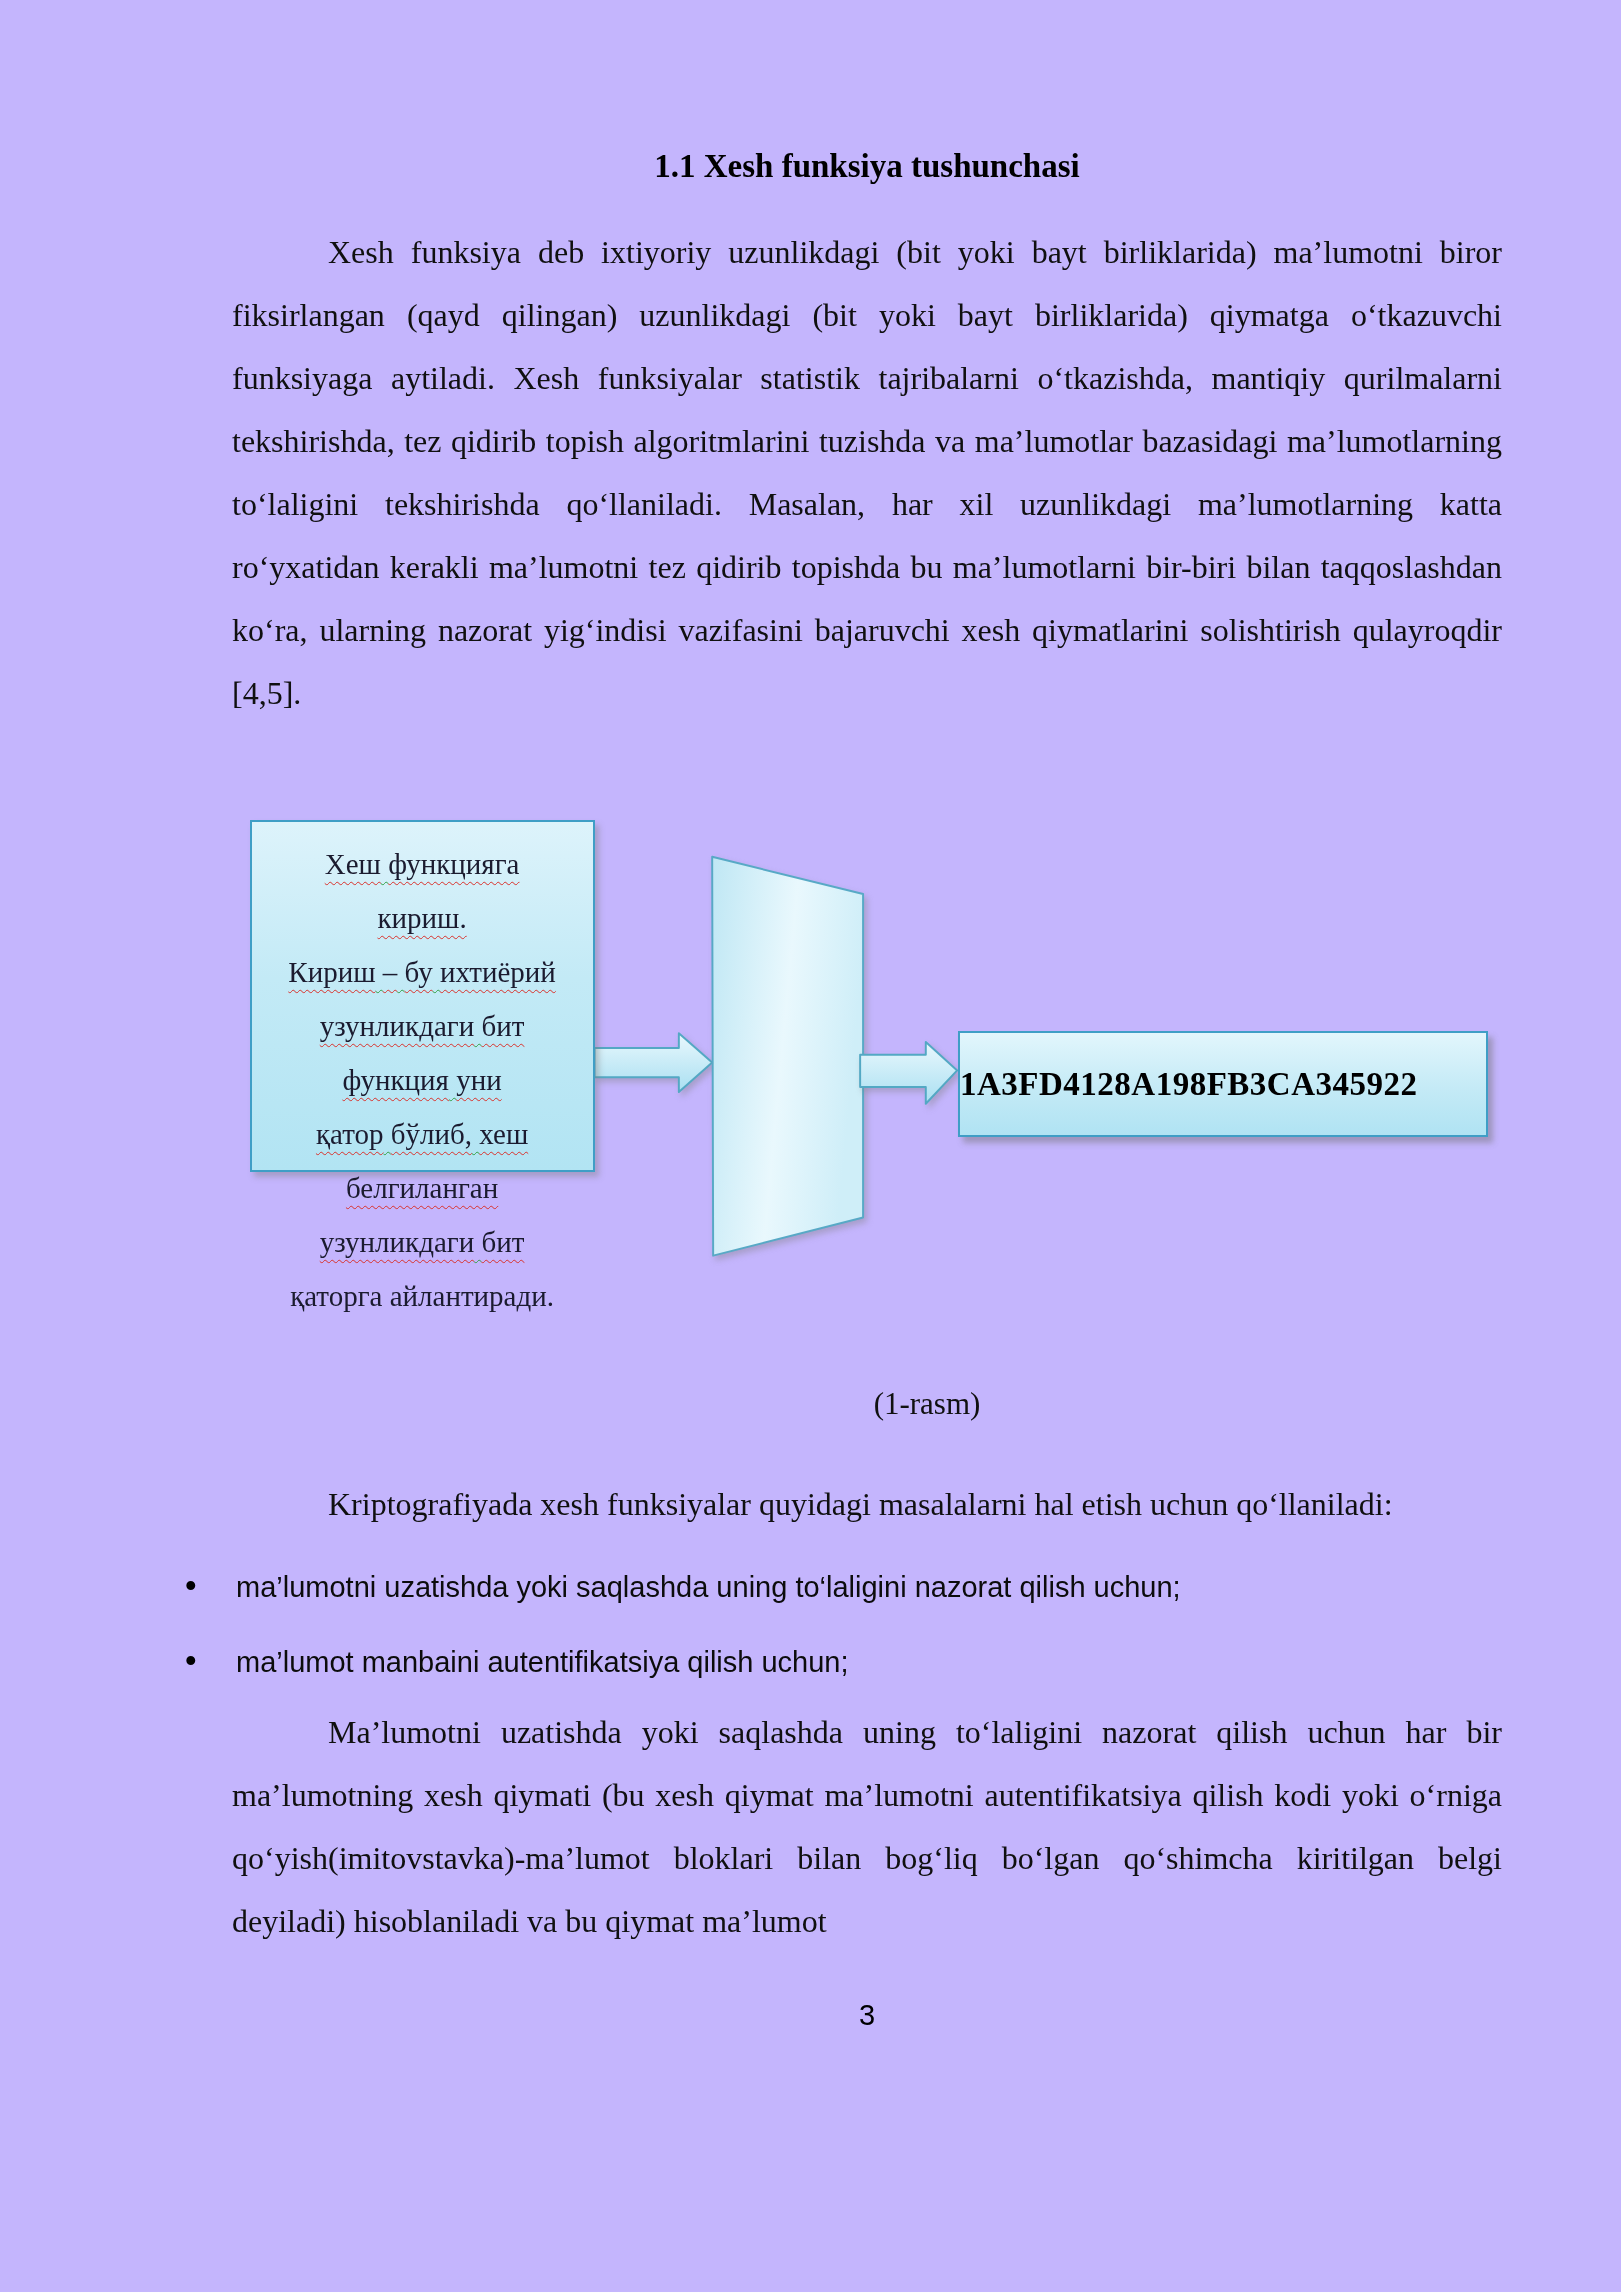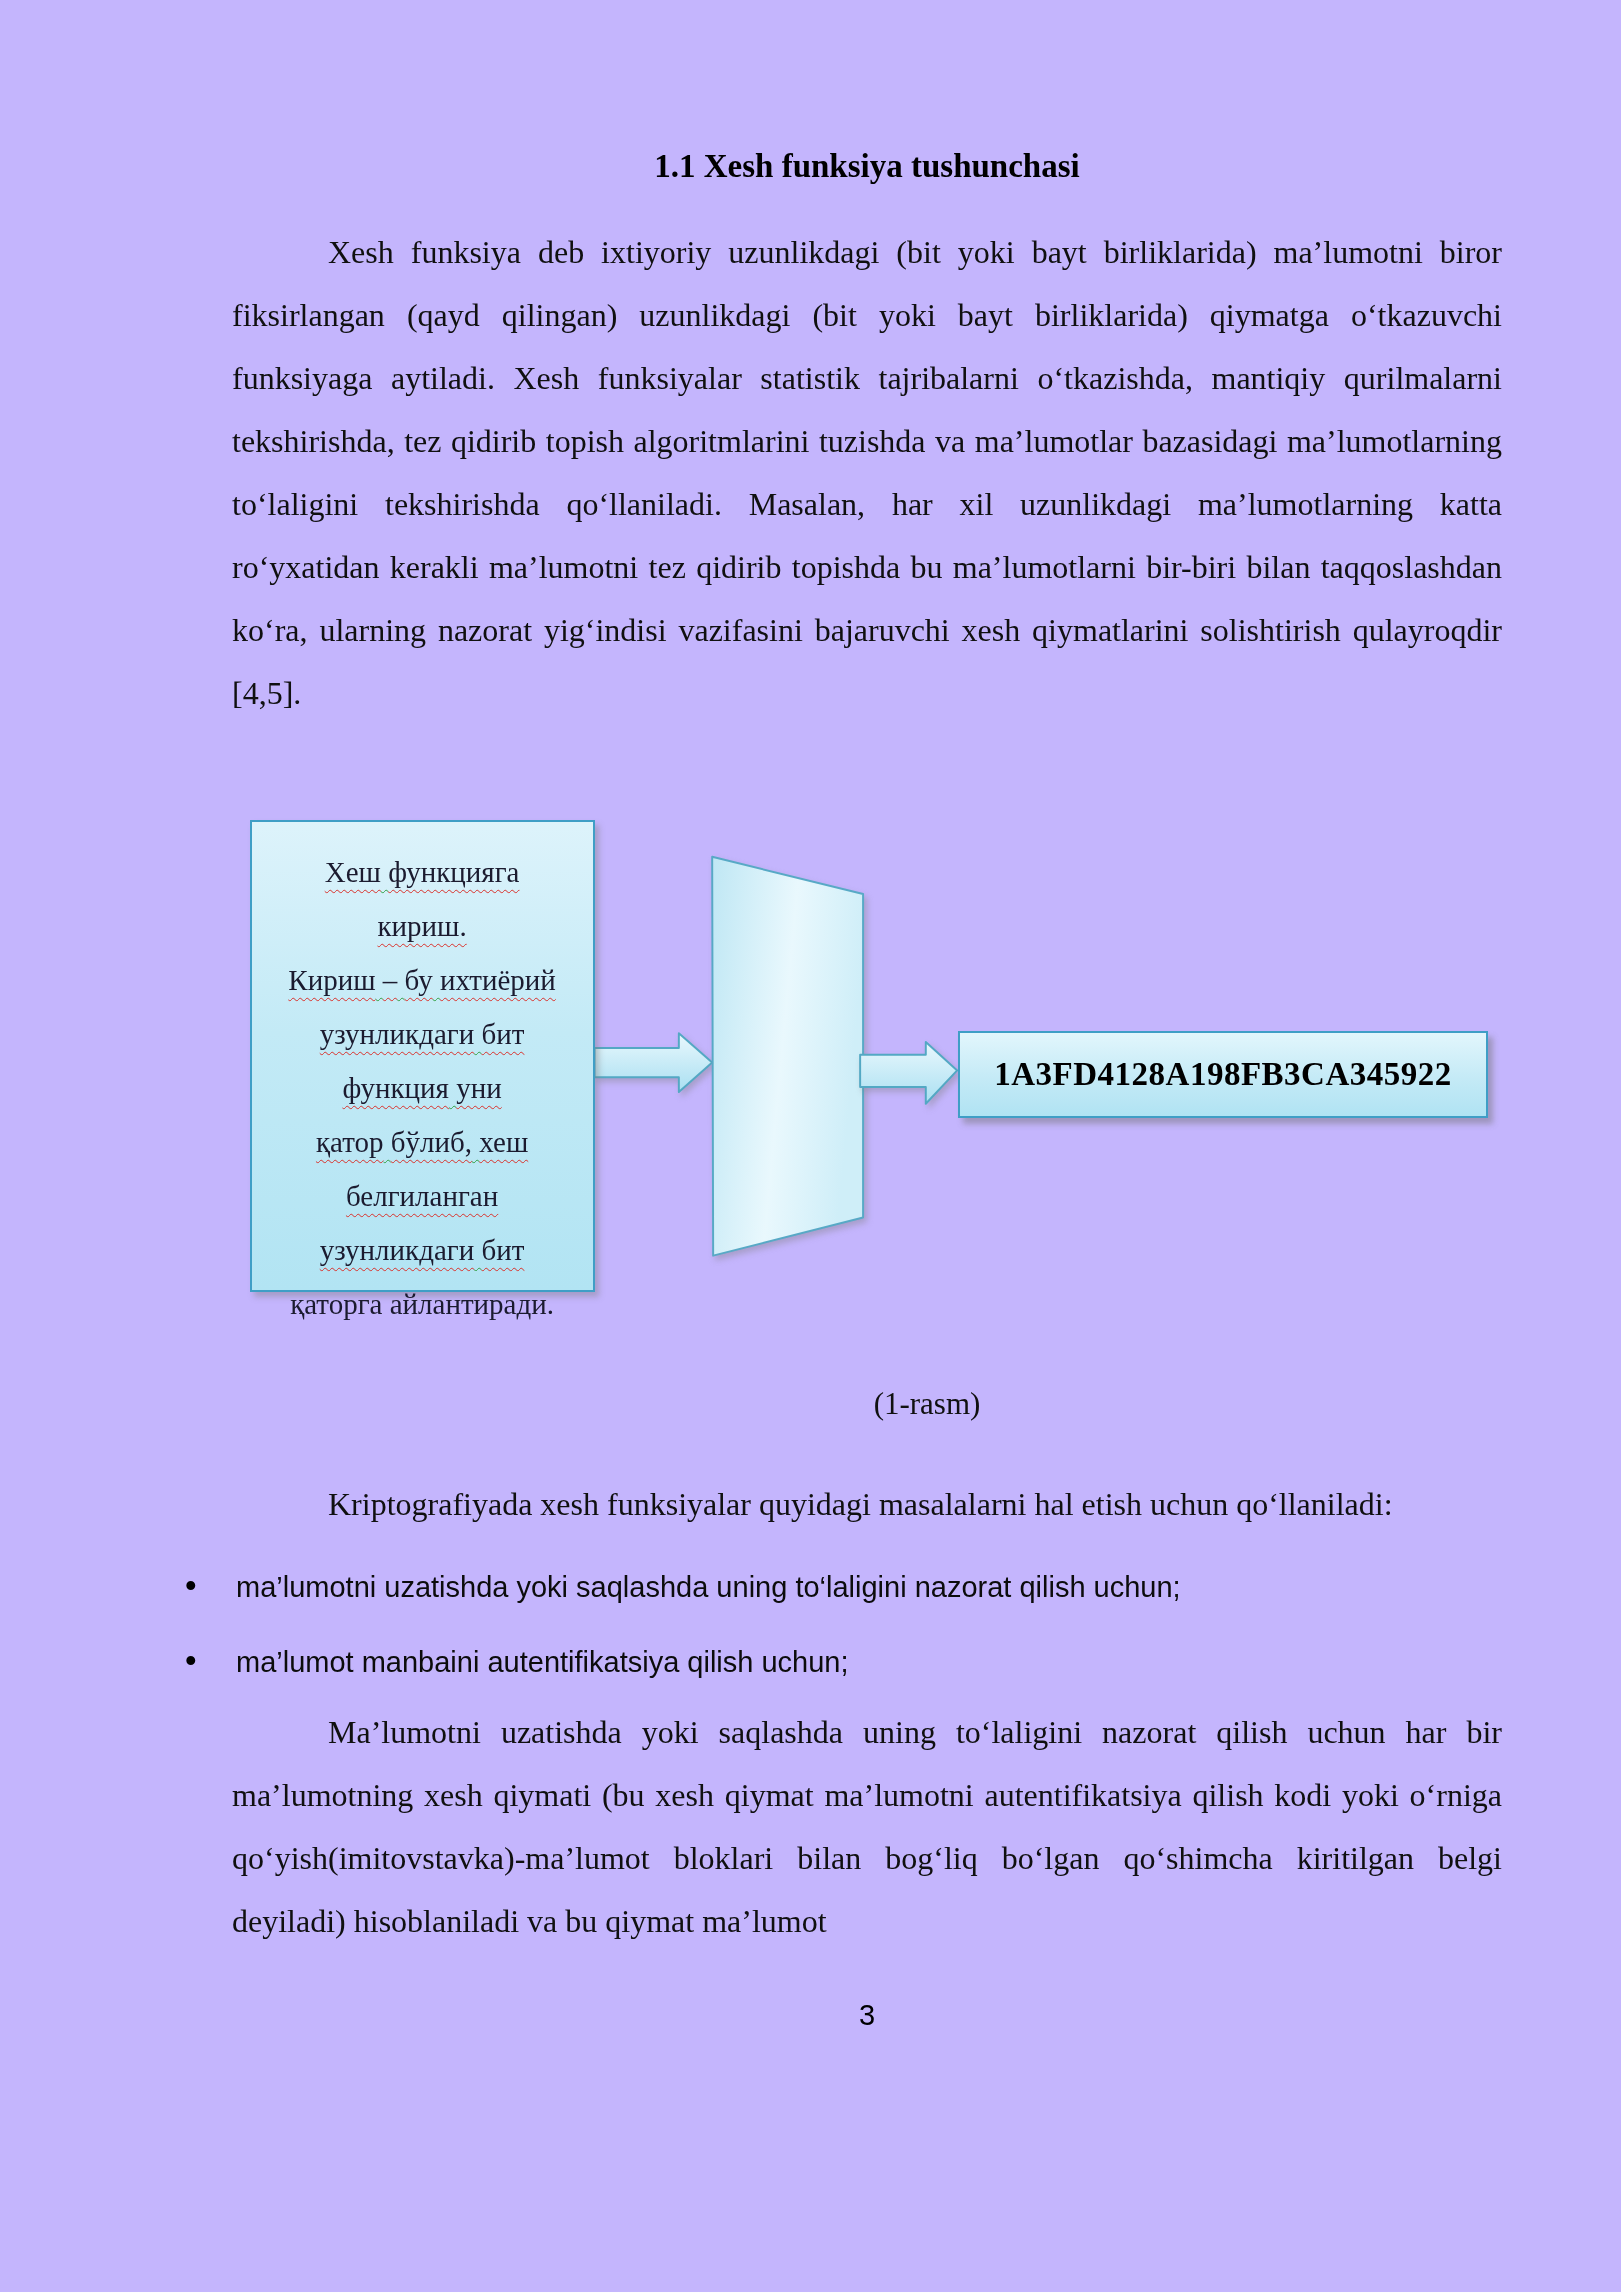--- a/index.html
+++ b/index.html
@@ -26,46 +26,46 @@
   .par-intro  { margin-top:35px; }
   .par-crypto { margin-top:38px; }
   .par-integrity { margin-top:14.7px; }
 
   
   .figure { position:relative; height:539px; margin-top:73px; }
   .fig-svg { position:absolute; left:0; top:0; width:1270px; height:539px; pointer-events:none; }
   .fig-svg path, .fig-svg polygon { filter:drop-shadow(3px 4px 3px rgba(120,120,120,0.38)); }
 
   .input-box {
-    position:absolute; left:17.6px; top:21.6px; width:345px; height:472px;
+    position:absolute; left:17.6px; top:21.6px; width:345px; height:352px;
     background:linear-gradient(180deg,#ddf3fb 0%,#c3eaf6 45%,#b2e4f3 100%);
     border:2px solid #3f9ec6;
     box-shadow:3.9px 4.9px 5.9px rgba(120,120,120,0.40);
     text-align:center;
-    padding-top:23px;
+    padding-top:15px;
     font-size:29px; line-height:54px; color:#1b1b2f;font-family:Liberation Serif, serif;
   }
   .box-line { white-space:nowrap; }
   .box-line .w {
     text-decoration-line:underline; text-decoration-style:wavy;
     text-decoration-color:#d9312b; text-decoration-thickness:1px;
     text-underline-offset:6.9px;
   }
   .box-line .g {
     text-decoration-line:underline; text-decoration-style:wavy;
     text-decoration-color:#2fa043; text-decoration-thickness:1px;
     text-underline-offset:6.9px;
   }
 
   .output-box {
-    position:absolute; left:726px; top:233px; width:530px; height:87px;
+    position:absolute; left:726px; top:233px; width:530px; height:106px;
     background:linear-gradient(180deg,#e2f6fc 0%,#c4eaf6 55%,#b0e3f3 100%);
     border:2px solid #3f9ec6;
     box-shadow:4.9px 5.9px 5.9px rgba(110,110,110,0.45);
-    display:flex; align-items:center; justify-content:center;
+    display:flex; align-items:center; justify-content:flex-start;
   }
   .hash-text {
     font-size:33px; font-weight:bold; color:#000; letter-spacing:0.5px;
     font-family:"Liberation Serif","DejaVu Serif",serif;
   }
 
   .fig-caption {
     margin-top:35px; margin-left:120px;
     text-align:center; font-size:31px; line-height:63px; color:#101010;
   }

